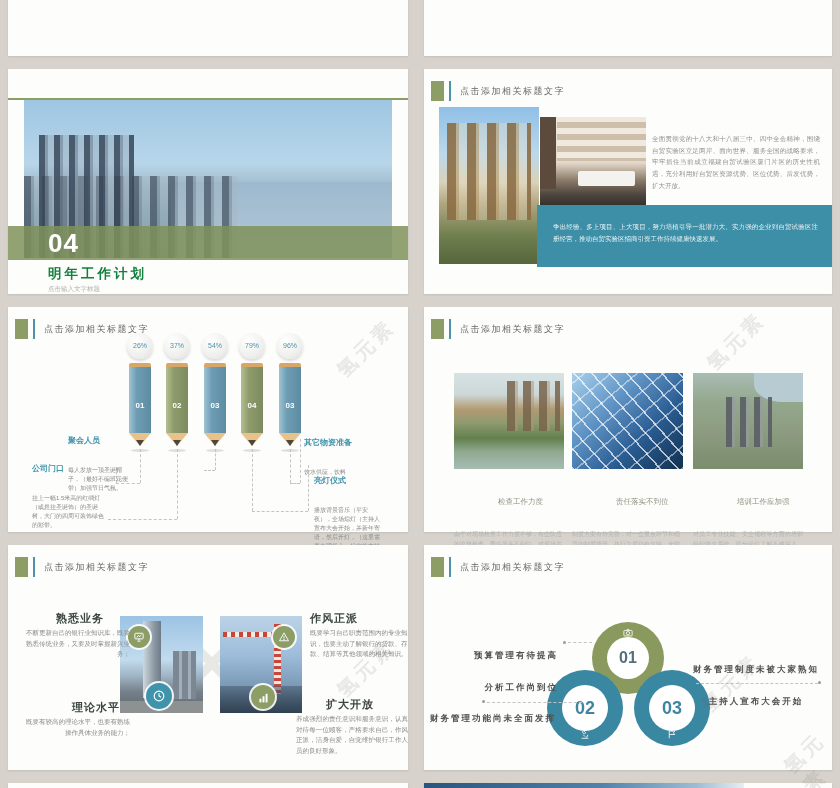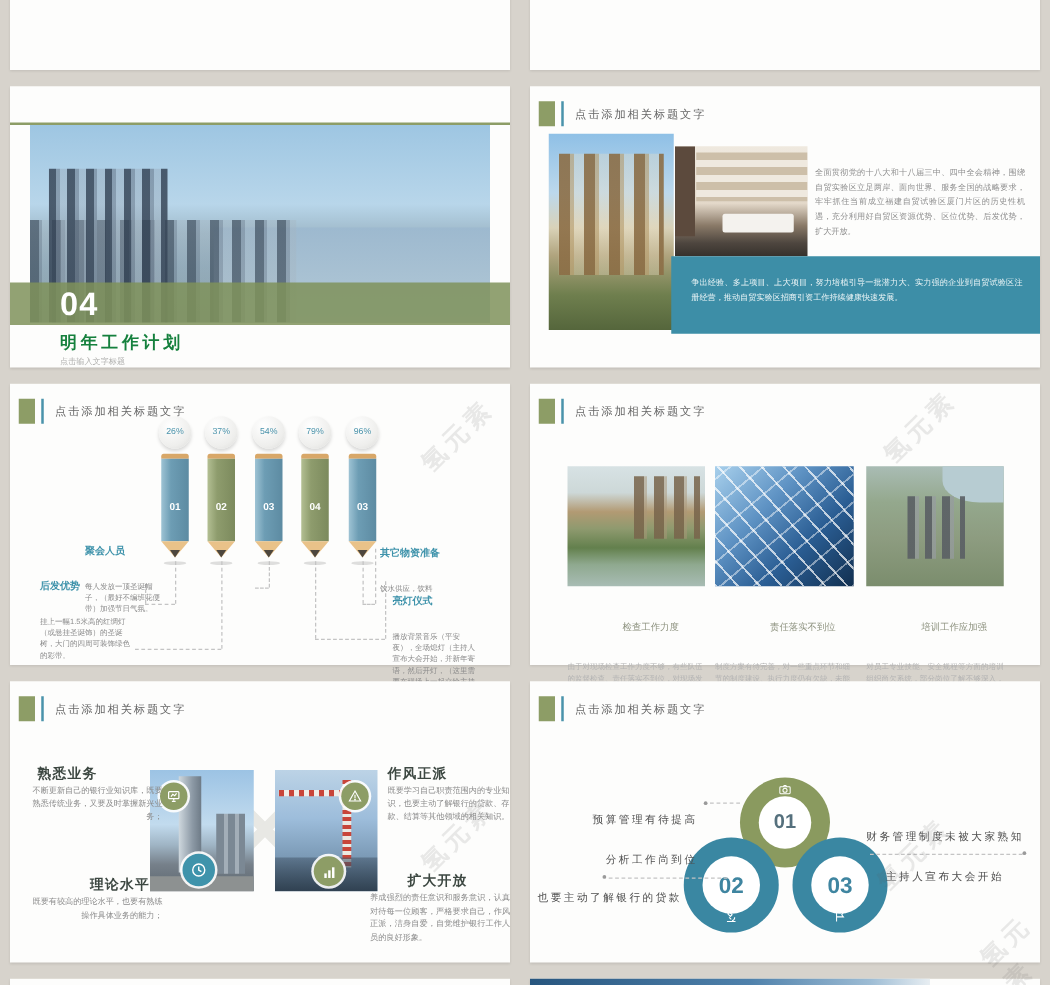--- a/index.html
+++ b/index.html
@@ -41,21 +41,21 @@
   .cic svg{display:block;}
   .olv{background:#8d9d66;}
   .tel{background:#3f93ab;}
   .xbar{position:absolute;width:46px;height:9px;background:#e8e8e4;border-radius:2px;}
   
   .ring{position:absolute;border-radius:50%;}
   .ring .hole{position:absolute;inset:15px;background:#fff;border-radius:50%;display:flex;align-items:center;justify-content:center;font-weight:bold;}
   .r-olive{background:#8a9a5f;}
   .r-teal{background:#3a87a2;}
   .ricon{position:absolute;left:50%;transform:translateX(-50%);}
-  .note{font-size:8.5px;color:#4f4f4f;letter-spacing:2px;font-weight:normal;line-height:1.9;}
+  .note{font-size:8.5px;color:#4f4f4f;letter-spacing:2px;font-weight:bold;line-height:1.9;}
   
   .wm{position:absolute;transform:rotate(-45deg);font-size:20px;font-weight:bold;color:rgba(90,90,90,.13);letter-spacing:4px;pointer-events:none;z-index:50;}
 </style>
 </head>
 <body>
 
 <div id="page">
 
   <div class="slide" style="left:8px;top:-169px;width:400px;height:225px;">
     
@@ -179,21 +179,21 @@
     <div class="dash-v" style="left:300px;top:158px;height:46px;"></div>
     <div class="dash-v" style="left:282px;top:142px;height:34px;"></div>
     <div class="dash-h" style="left:282px;top:176px;width:10px;"></div>
     <div class="dash-v" style="left:292px;top:132px;height:44px;"></div>
 
     <div class="t" style="left:60px;top:110px;width:60px;">
       <div class="co-t">聚会人员</div>
       <div class="co-d">每人发放一顶圣诞帽子，（最好不编班花便带）加强节日气氛。</div>
     </div>
     <div class="t" style="left:24px;top:138px;width:72px;">
-      <div class="co-t">后发优势</div>
+      <div class="co-t">公司门口</div>
       <div class="co-d">挂上一幅1.5米高的红绸灯（或悬挂圣诞饰）的圣诞树，大门的四周可装饰绿色的彩带。</div>
     </div>
     <div class="t" style="left:296px;top:112px;width:80px;">
       <div class="co-t">其它物资准备</div>
       <div class="co-d">饮水供应，饮料</div>
     </div>
     <div class="t" style="left:306px;top:150px;width:66px;">
       <div class="co-t">亮灯仪式</div>
       <div class="co-d">播放背景音乐（平安夜），全场熄灯（主持人宣布大会开始，并新年寄语，然后开灯，（这里需要在现场上一起交给主持人，如在此环节）</div>
     </div>
@@ -268,21 +268,21 @@
           <circle cx="8" cy="11.6" r="0.4"></circle>
         </svg>
     </div>
     <div class="cic olv" style="left:243px;top:140px;width:24px;height:24px;">
       <svg width="13" height="13" viewBox="0 0 16 16" fill="#fff">
           <rect x="3" y="9.5" width="2.4" height="4.5"></rect>
           <rect x="6.8" y="6.5" width="2.4" height="7.5"></rect>
           <rect x="10.6" y="3.5" width="2.4" height="10.5"></rect>
         </svg>
     </div>
-    <div class="t qt" style="left:22px;top:66px;width:100px;text-align:left;">熟悉业务</div>
+    <div class="t qt" style="left:22px;top:66px;width:100px;text-align:center;">熟悉业务</div>
     <div class="t qd" style="left:16px;top:83px;width:106px;text-align:right;">不断更新自己的银行业知识库，既要熟悉传统业务，又要及时掌握新兴业务；</div>
     <div class="t qt" style="left:302px;top:66px;width:100px;">作风正派</div>
     <div class="t qd" style="left:302px;top:83px;width:100px;">既要学习自己职责范围内的专业知识，也要主动了解银行的贷款、存款、结算等其他领域的相关知识。</div>
     <div class="t qt" style="left:26px;top:155px;width:86px;text-align:right;">理论水平</div>
     <div class="t qd" style="left:16px;top:172px;width:106px;text-align:right;">既要有较高的理论水平，也要有熟练操作具体业务的能力；</div>
     <div class="t qt" style="left:318px;top:152px;width:84px;">扩大开放</div>
     <div class="t qd" style="left:288px;top:169px;width:112px;text-align:justify;">养成强烈的责任意识和服务意识，认真对待每一位顾客，严格要求自己，作风正派，洁身自爱，自觉维护银行工作人员的良好形象。</div>
   </div>
 
   <div class="slide" style="left:424px;top:545px;width:408px;height:225px;">
@@ -328,21 +328,21 @@
     <div class="dot" style="left:139px;top:96px;"></div>
     <div class="dash-h" style="left:144px;top:97px;width:24px;"></div>
     <div class="t note" style="left:262px;top:100px;width:140px;text-align:center;">
       <div>财务管理制度未被大家熟知</div>
       <div>主持人宣布大会开始</div>
     </div>
     <div class="dash-h" style="left:272px;top:138px;width:122px;"></div>
     <div class="dot" style="left:394px;top:136px;"></div>
     <div class="dot" style="left:58px;top:155px;"></div>
     <div class="dash-h" style="left:63px;top:157px;width:95px;"></div>
-    <div class="t note" style="left:6px;top:165px;width:160px;">也要主动了解银行的贷款</div>
+    <div class="t note" style="left:6px;top:165px;width:160px;">财务管理功能尚未全面发挥</div>
   </div>
 
   <div class="slide" style="left:8px;top:783px;width:400px;height:225px;"></div>
   <div class="slide" style="left:424px;top:783px;width:408px;height:225px;">
     <div class="ph" style="left:0;top:0;width:320px;height:30px;background:linear-gradient(90deg,#27557e 0%,#4f81ab 55%,#9dbcd4 85%,#e8eef2 100%);"></div>
   </div>
 
   <div class="wm" style="left:330px;top:335px;">氢元素</div>
   <div class="wm" style="left:700px;top:328px;">氢元素</div>
   <div class="wm" style="left:330px;top:655px;">氢元素</div>

